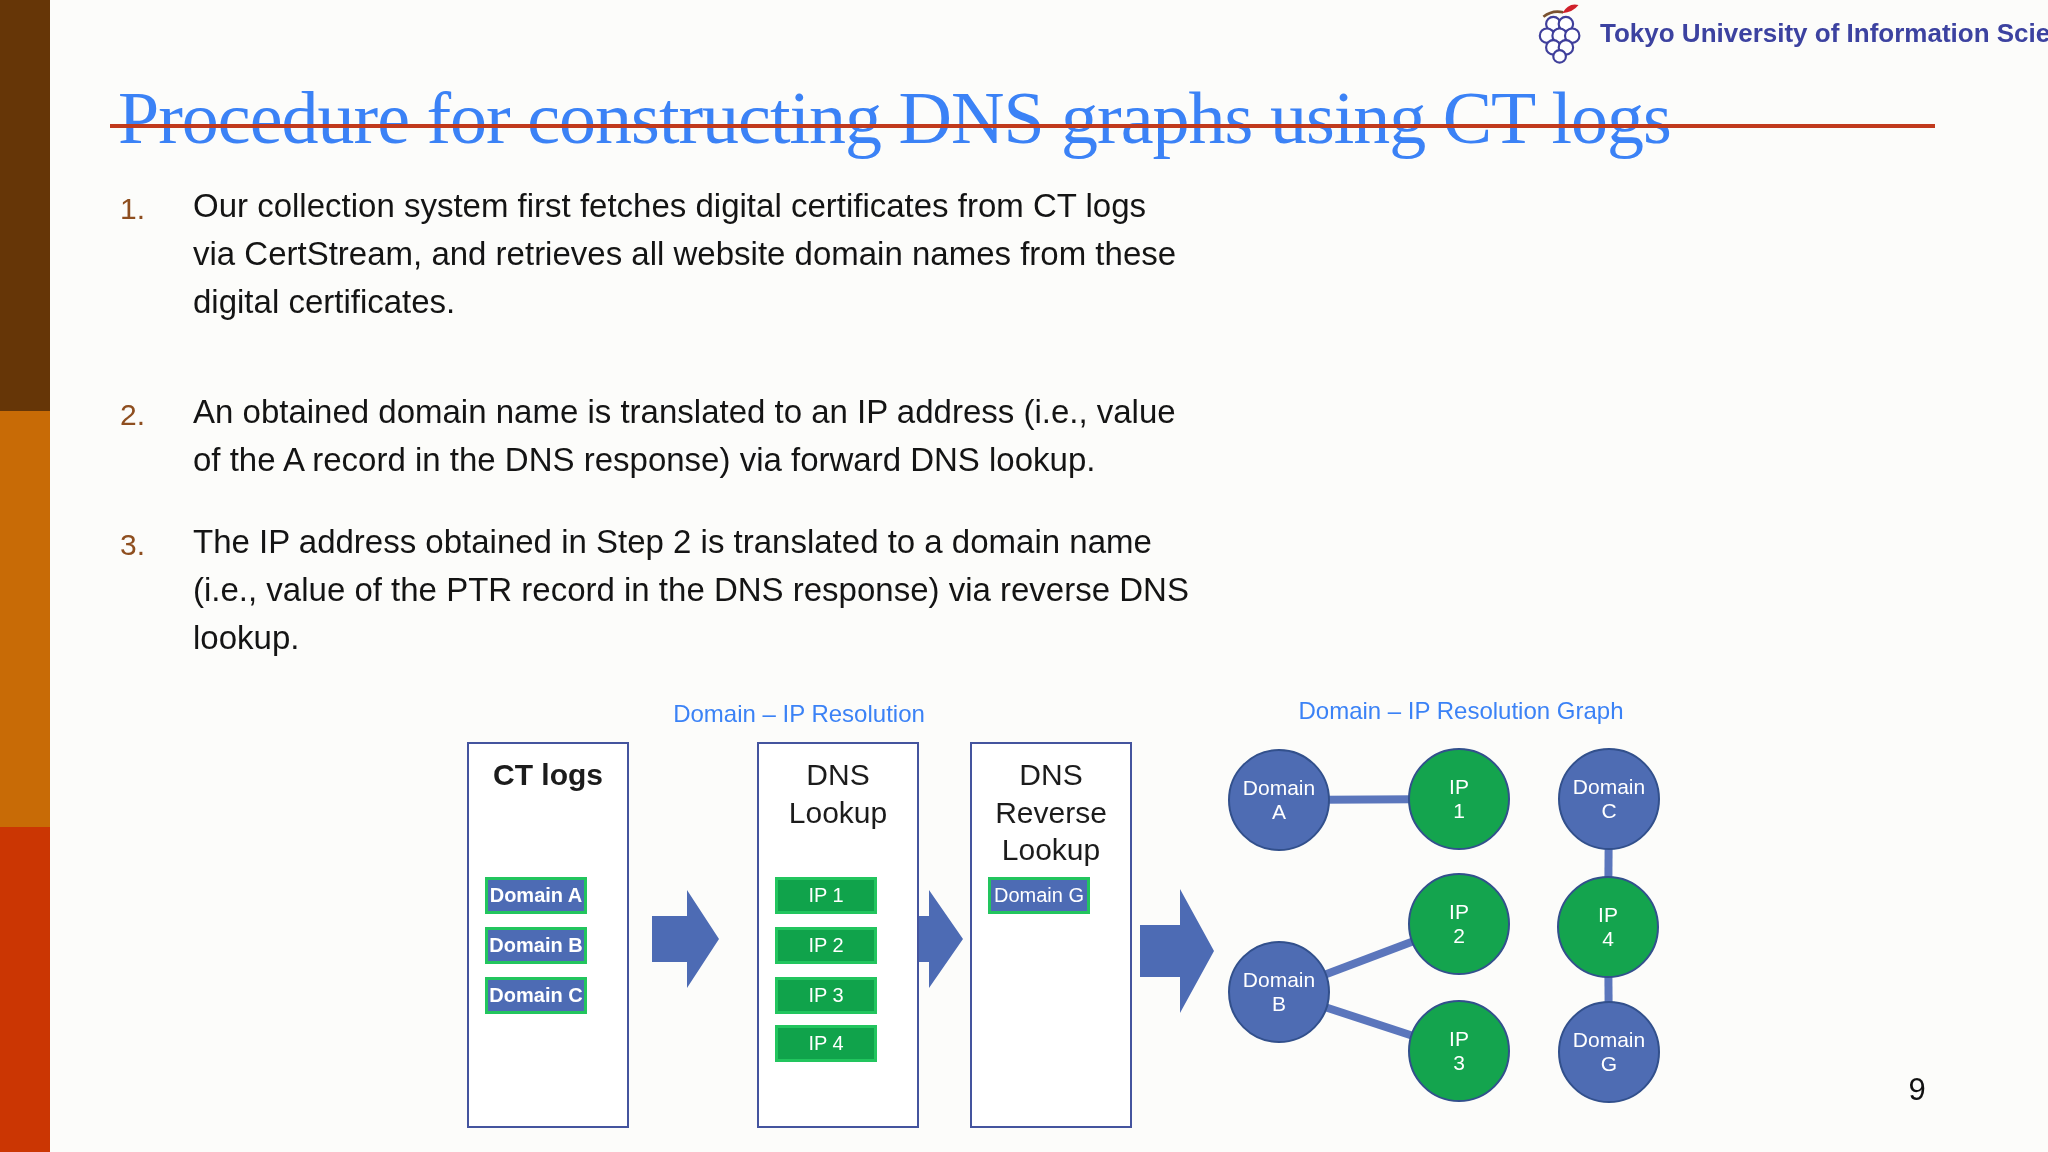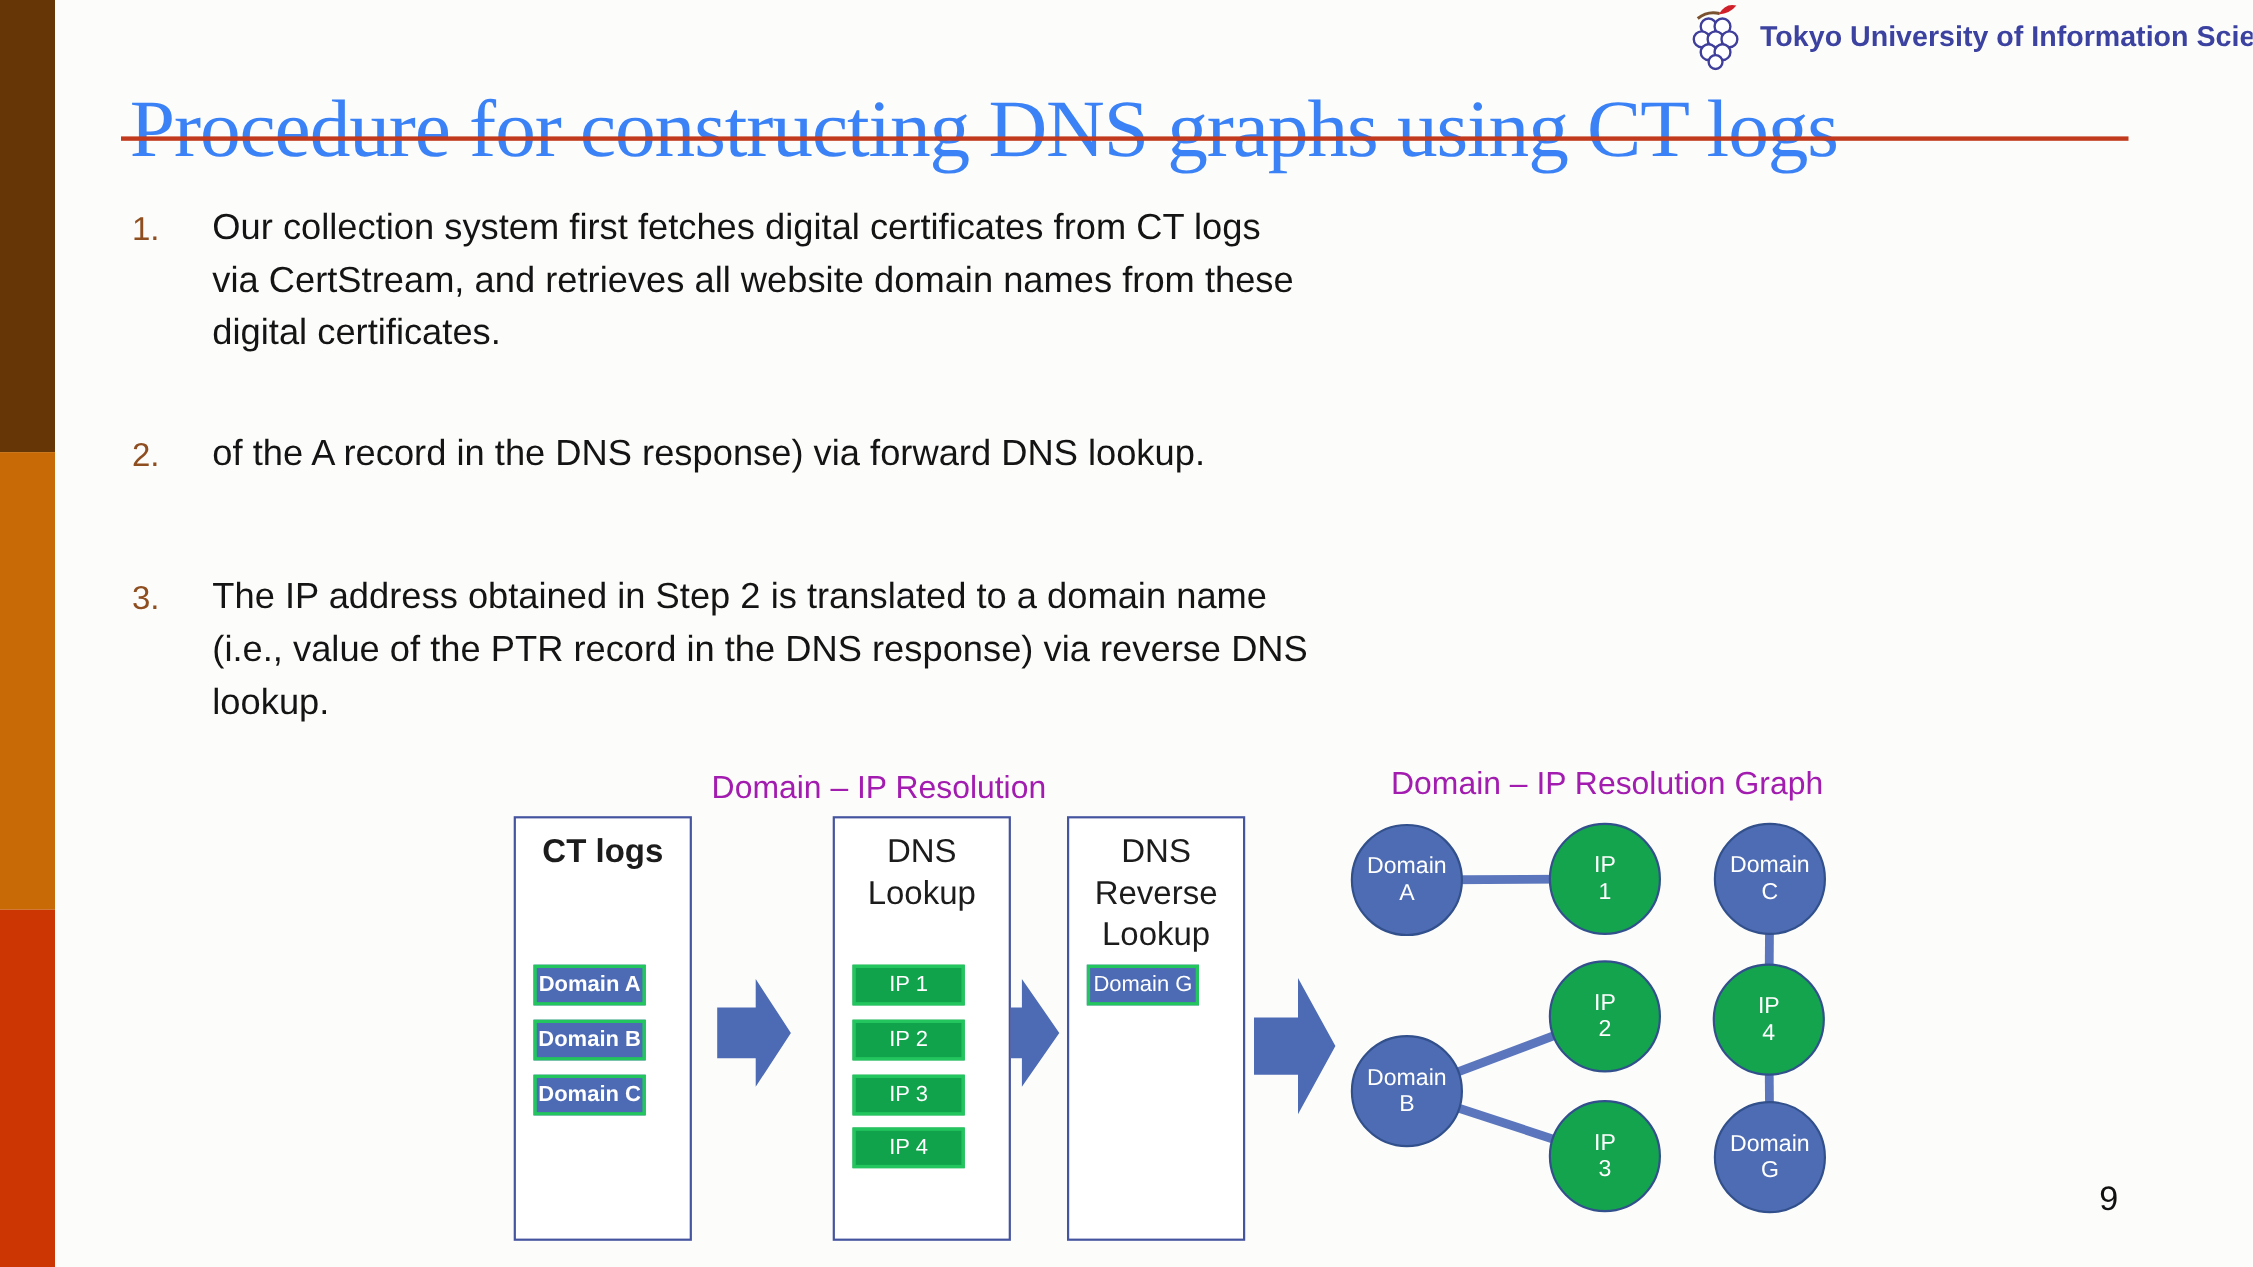--- a/index.html
+++ b/index.html
@@ -28,21 +28,21 @@
 
   
   .step{position:absolute;left:105px;display:flex;align-items:flex-start;}
   .step-marker{width:88px;padding-top:10px;font-size:30px;color:#8e4e1f;text-align:left;padding-left:15px;box-sizing:border-box;}
   .step-text{font-size:33px;line-height:48px;color:#141414;}
   .step-1{top:182px;}
   .step-2{top:388px;}
   .step-3{top:518px;}
 
   
-  .diag-label{position:absolute;font-size:29px;color:#a21caf;text-align:center;}
+  .diag-label{position:absolute;font-size:24px;color:#3b82f6;text-align:center;}
   .diag-label-left{left:599px;top:700px;width:400px;}
   .diag-label-right{left:1241px;top:697px;width:440px;}
 
   
   .pipe-box{
     position:absolute;top:742px;height:386px;width:162px;
     background:#ffffff;border:2px solid #44549e;box-sizing:border-box;
   }
   .pipe-box-1{left:467px;font-weight:bold;}
   .pipe-box-2{left:757px;}
@@ -120,20 +120,21 @@
     <div class="step-marker">1.</div>
     <div class="step-text">
       <div>Our collection system first fetches digital certificates from CT logs</div>
       <div>via CertStream, and retrieves all website domain names from these</div>
       <div>digital certificates.</div>
     </div>
   </div>
   <div class="step step-2">
     <div class="step-marker">2.</div>
     <div class="step-text">
+      <div>An obtained domain name is translated to an IP address (i.e., value</div>
       <div>of the A record in the DNS response) via forward DNS lookup.</div>
     </div>
   </div>
   <div class="step step-3">
     <div class="step-marker">3.</div>
     <div class="step-text">
       <div>The IP address obtained in Step 2 is translated to a domain name</div>
       <div>(i.e., value of the PTR record in the DNS response) via reverse DNS</div>
       <div>lookup.</div>
     </div>

